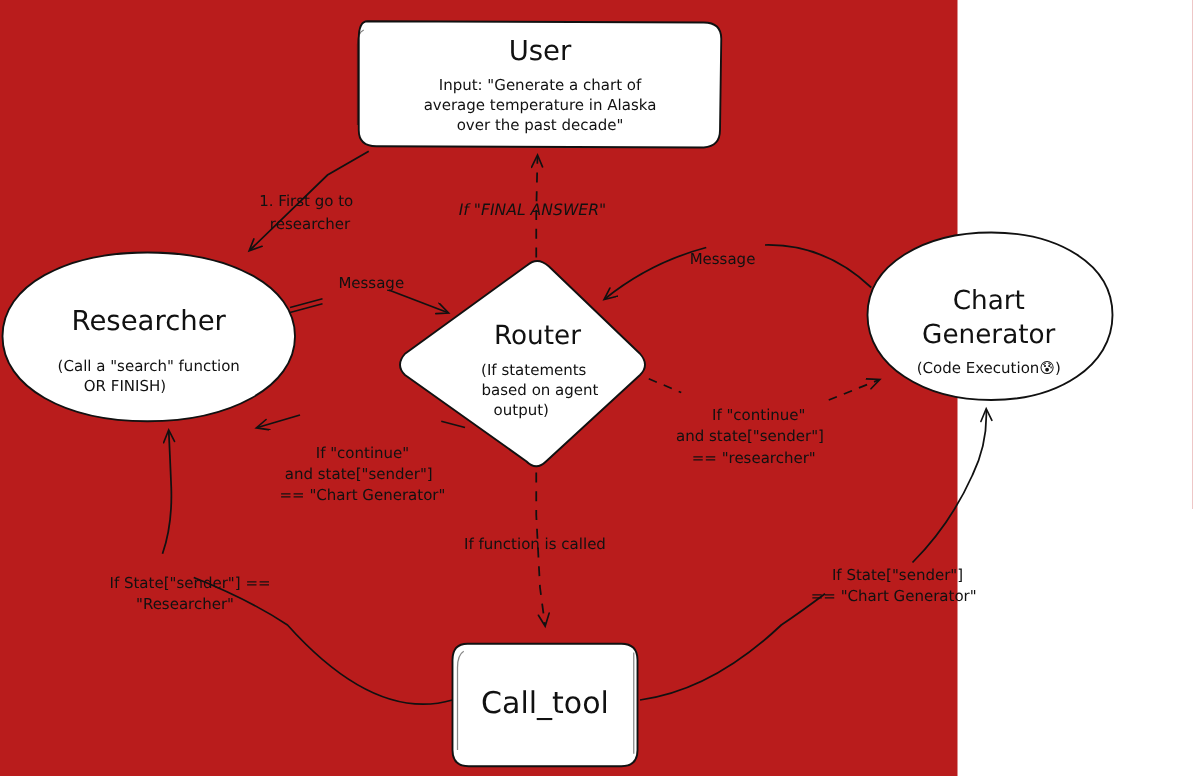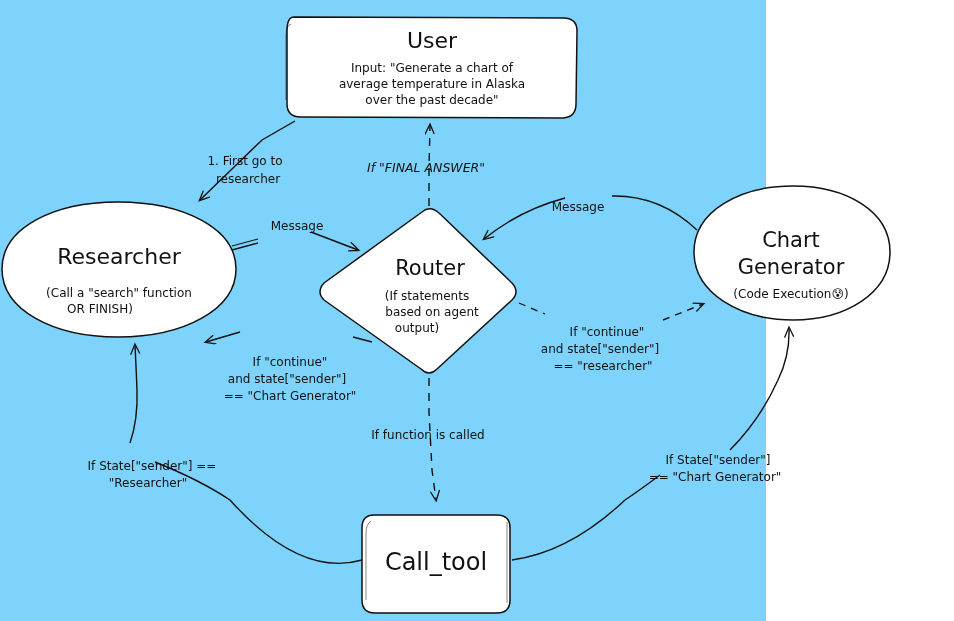--- a/index.html
+++ b/index.html
@@ -1,18 +1,18 @@
 <!DOCTYPE html>
 <html><head>
 <meta charset="utf-8">
 <style>
   html,body{margin:0;padding:0;background:#ffffff;}
   body{width:954px;height:621px;overflow:hidden;
        font-family:"DejaVu Sans", sans-serif;}
-  #canvas{position:relative;width:766px;height:621px;background:#7dd3fc;}
+  #canvas{position:relative;width:766px;height:621px;background:#b91c1c;}
   svg{position:absolute;top:0;left:0;width:954px;height:621px;}
   .nodeText{font-family:"DejaVu Sans", sans-serif;fill:#111111;}
   .sub{font-size:12px;}
   .edgeLabel{font-size:12px;fill:#111111;font-family:"DejaVu Sans", sans-serif;}
   .edgeLabelItalic{font-size:12.5px;fill:#111111;font-style:italic;
                    font-family:"DejaVu Sans", sans-serif;}
   .boxTitle{font-size:22px;}
 </style>
 </head>
 <body>

